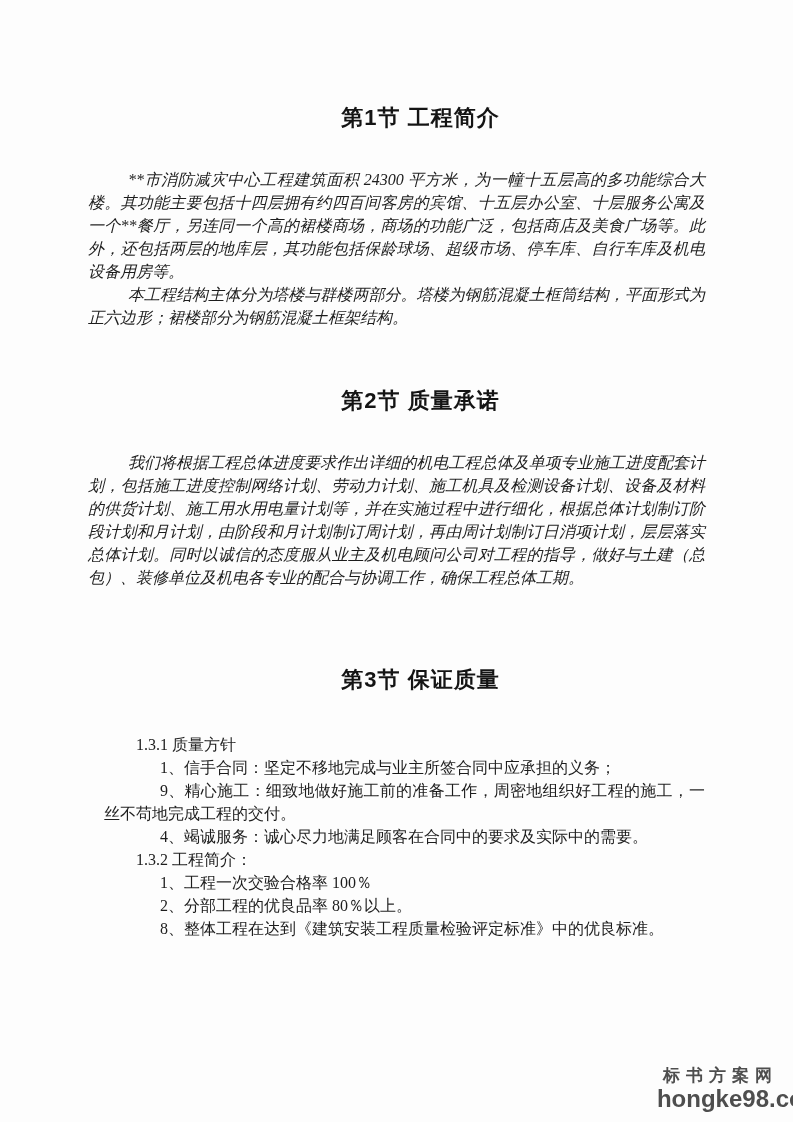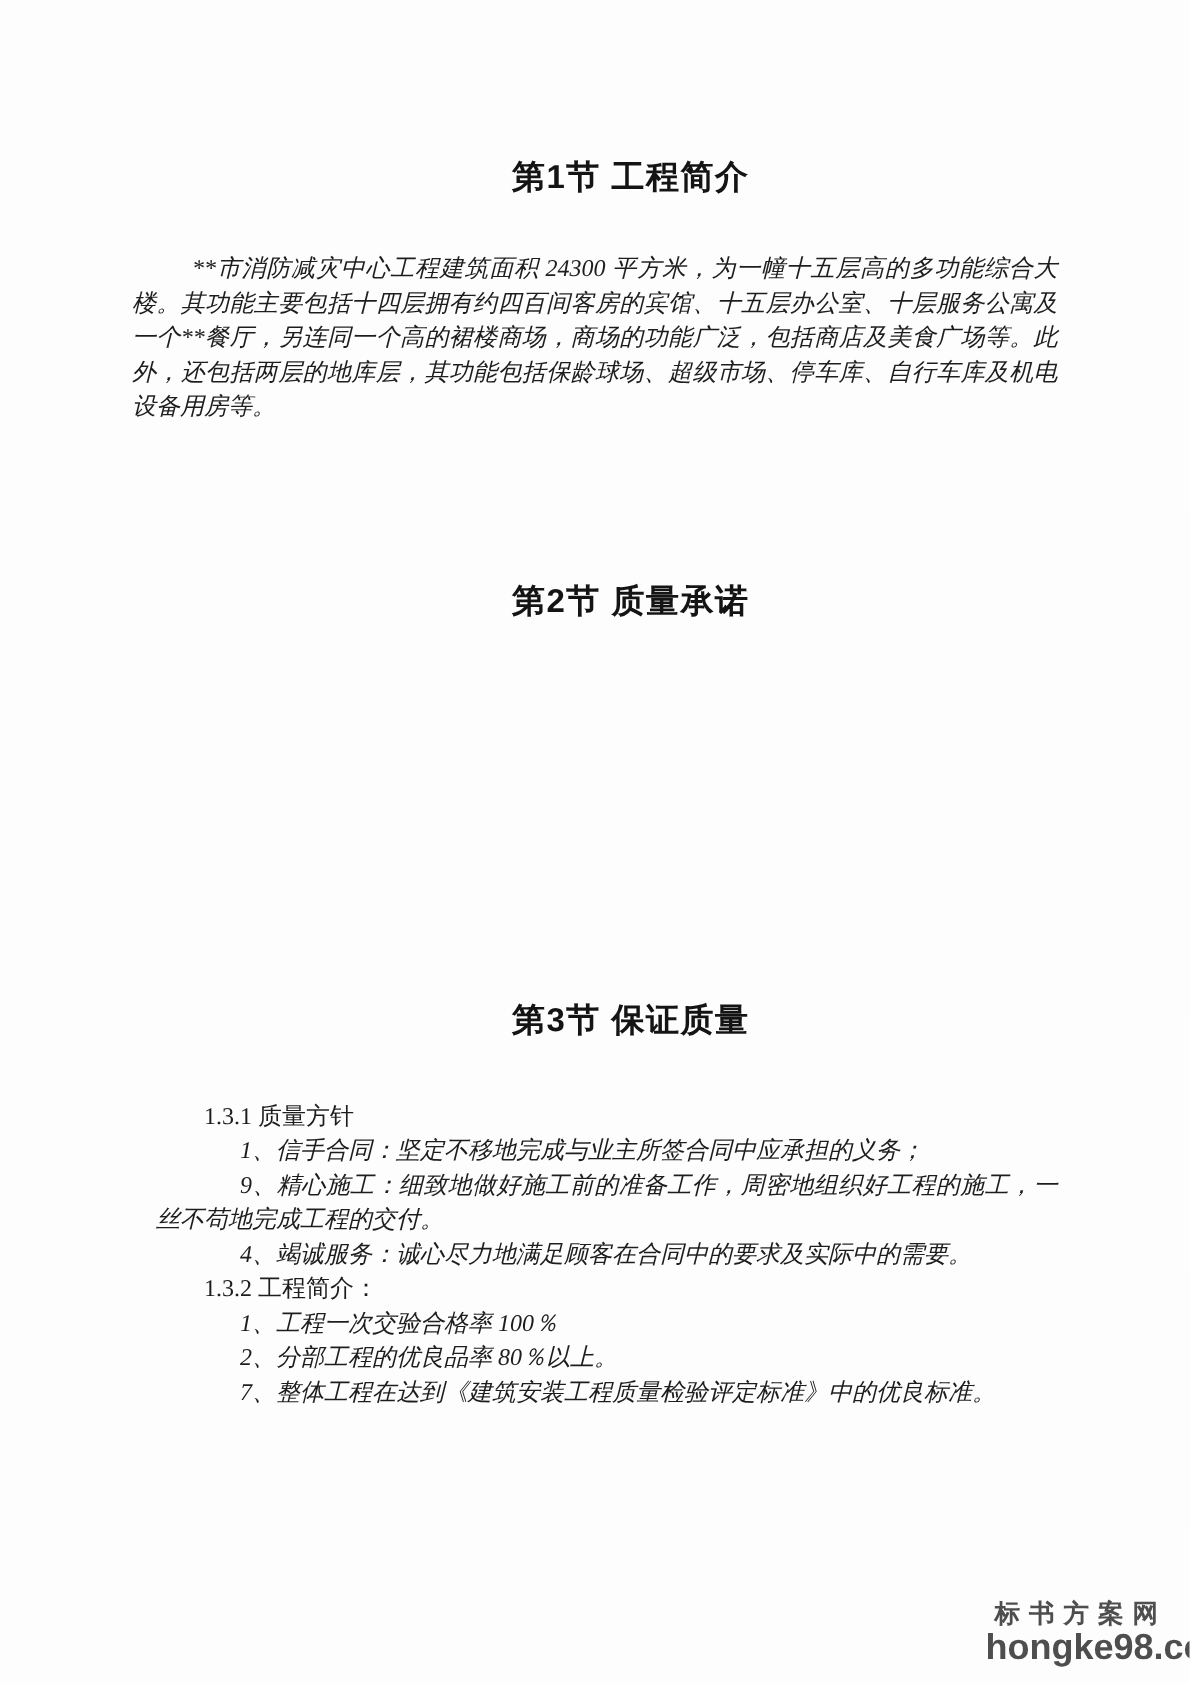--- a/index.html
+++ b/index.html
@@ -51,21 +51,20 @@
   .quality p {
     margin: 0;
   }
   .sub-head {
     margin-left: 48px !important;
   }
   .q-item {
     margin-left: 16px !important;
     text-indent: 56px;
     text-align: justify;
-    font-style: italic;
   }
   .watermark {
     position: absolute;
     right: 16px;
     bottom: 10px;
     font-family: "Liberation Sans", "DejaVu Sans", sans-serif;
     font-weight: bold;
     line-height: 1.1;
   }
   .wm-name {
@@ -80,44 +79,46 @@
 </style>
 </head>
 <body>
 
 <div class="page">
 
   <h1 class="sec-title" style="top:103px">第1节 工程简介</h1>
 
   <p class="para" style="top:168px">**市消防减灾中心工程建筑面积 24300 平方米，为一幢十五层高的多功能综合大楼。其功能主要包括十四层拥有约四百间客房的宾馆、十五层办公室、十层服务公寓及一个**餐厅，另连同一个高的裙楼商场，商场的功能广泛，包括商店及美食广场等。此外，还包括两层的地库层，其功能包括保龄球场、超级市场、停车库、自行车库及机电设备用房等。</p>
 
+  <p class="para" style="top:283px">本工程结构主体分为塔楼与群楼两部分。塔楼为钢筋混凝土框筒结构，平面形式为正六边形；裙楼部分为钢筋混凝土框架结构。</p>
 
   <h1 class="sec-title" style="top:386px">第2节 质量承诺</h1>
 
+  <p class="para" style="top:451px">我们将根据工程总体进度要求作出详细的机电工程总体及单项专业施工进度配套计划，包括施工进度控制网络计划、劳动力计划、施工机具及检测设备计划、设备及材料的供货计划、施工用水用电量计划等，并在实施过程中进行细化，根据总体计划制订阶段计划和月计划，由阶段和月计划制订周计划，再由周计划制订日消项计划，层层落实总体计划。同时以诚信的态度服从业主及机电顾问公司对工程的指导，做好与土建（总包）、装修单位及机电各专业的配合与协调工作，确保工程总体工期。</p>
 
   <h1 class="sec-title" style="top:665px">第3节 保证质量</h1>
 
   <div class="quality" style="top:733px">
 
     <p class="sub-head">1.3.1 质量方针</p>
 
     <p class="q-item">1、信手合同：坚定不移地完成与业主所签合同中应承担的义务；</p>
 
     <p class="q-item">9、精心施工：细致地做好施工前的准备工作，周密地组织好工程的施工，一丝不苟地完成工程的交付。</p>
 
 
     <p class="q-item">4、竭诚服务：诚心尽力地满足顾客在合同中的要求及实际中的需要。</p>
 
     <p class="sub-head">1.3.2 工程简介：</p>
 
     <p class="q-item">1、工程一次交验合格率 100％</p>
 
     <p class="q-item">2、分部工程的优良品率 80％以上。</p>
 
-    <p class="q-item">7、整体工程在达到《建筑安装工程质量检验评定标准》中的优良标准。</p>
+    <p class="q-item">8、整体工程在达到《建筑安装工程质量检验评定标准》中的优良标准。</p>
   </div>
 
   <div class="watermark" style="color:#4e4e4e">
     <div class="wm-name">标书方案网</div>
     <div class="wm-url">hongke98.com</div>
   </div>
 
 </div>
 
 </body></html>

